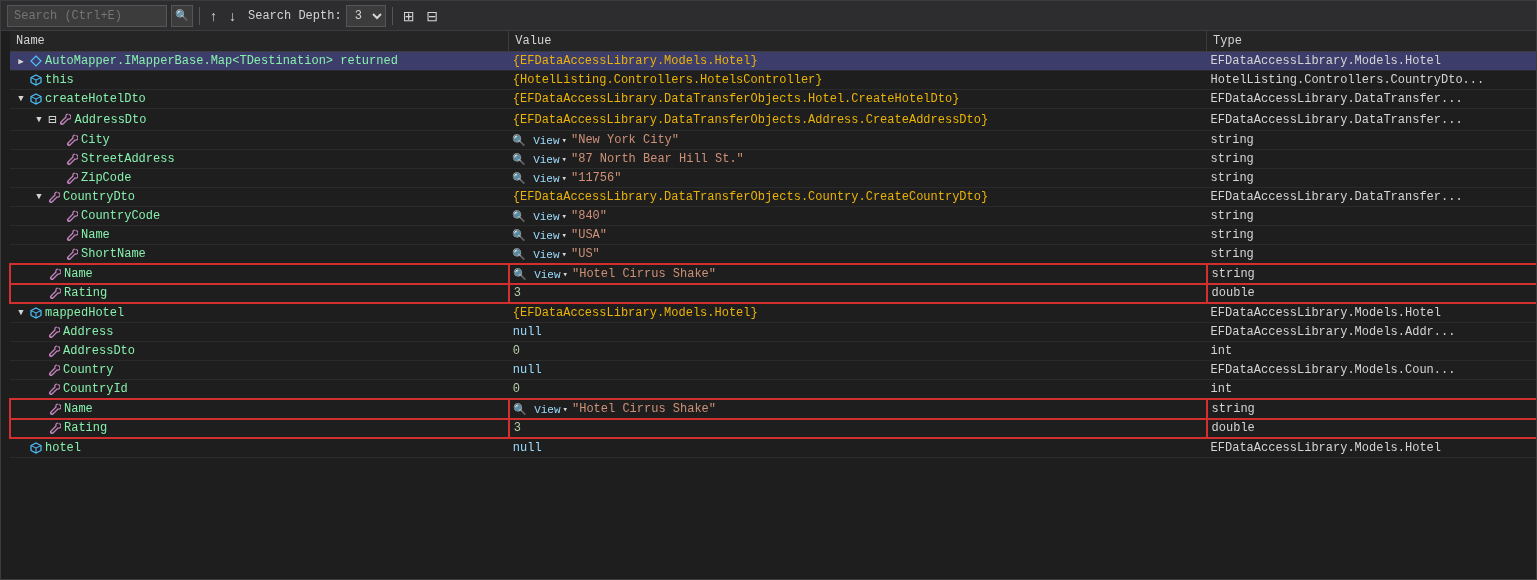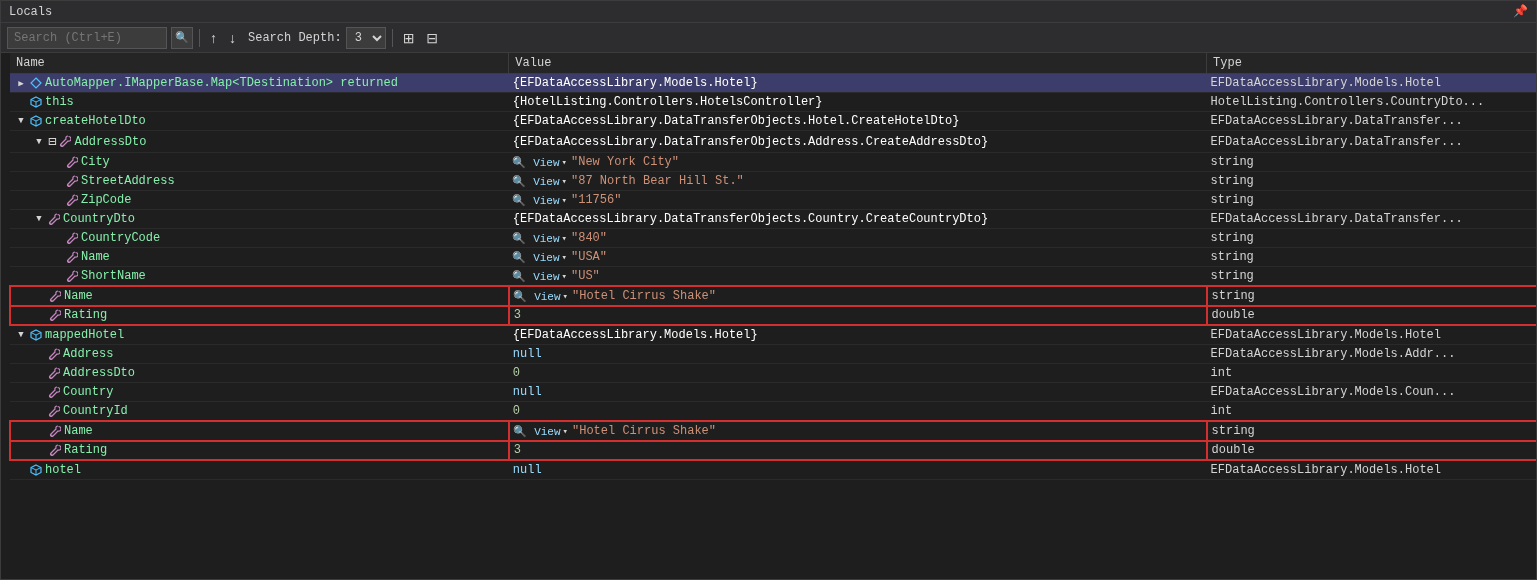--- a/index.html
+++ b/index.html
@@ -177,21 +177,21 @@
     .indent {
       display: inline-block;
       flex-shrink: 0;
     }
 
     .name-text {
       color: #86efac;
     }
 
     .value-text {
-      color: #ffffff;
+      color: #eab308;
     }
 
     .value-string {
       color: #ce9178;
     }
 
     .value-number {
       color: #b5cea8;
     }
 
@@ -213,24 +213,20 @@
     .pin-icon {
       font-size: 12px;
     }
 
   </style>
 </head>
 <body>
 
 <div class="window">
 
-  <div class="title-bar">
-    <span class="title-text">Locals</span>
-    <span class="pin-icon title-pin">📌</span>
-  </div>
 
   <div class="toolbar">
     <input type="text" class="search-box" placeholder="Search (Ctrl+E)" style="">
     <div class="search-icon-btn">🔍</div>
     <div class="toolbar-divider"></div>
     <button class="toolbar-btn">↑</button>
     <button class="toolbar-btn">↓</button>
     <span class="search-depth">Search Depth:</span>
     <select class="depth-select">
       <option>3</option>

